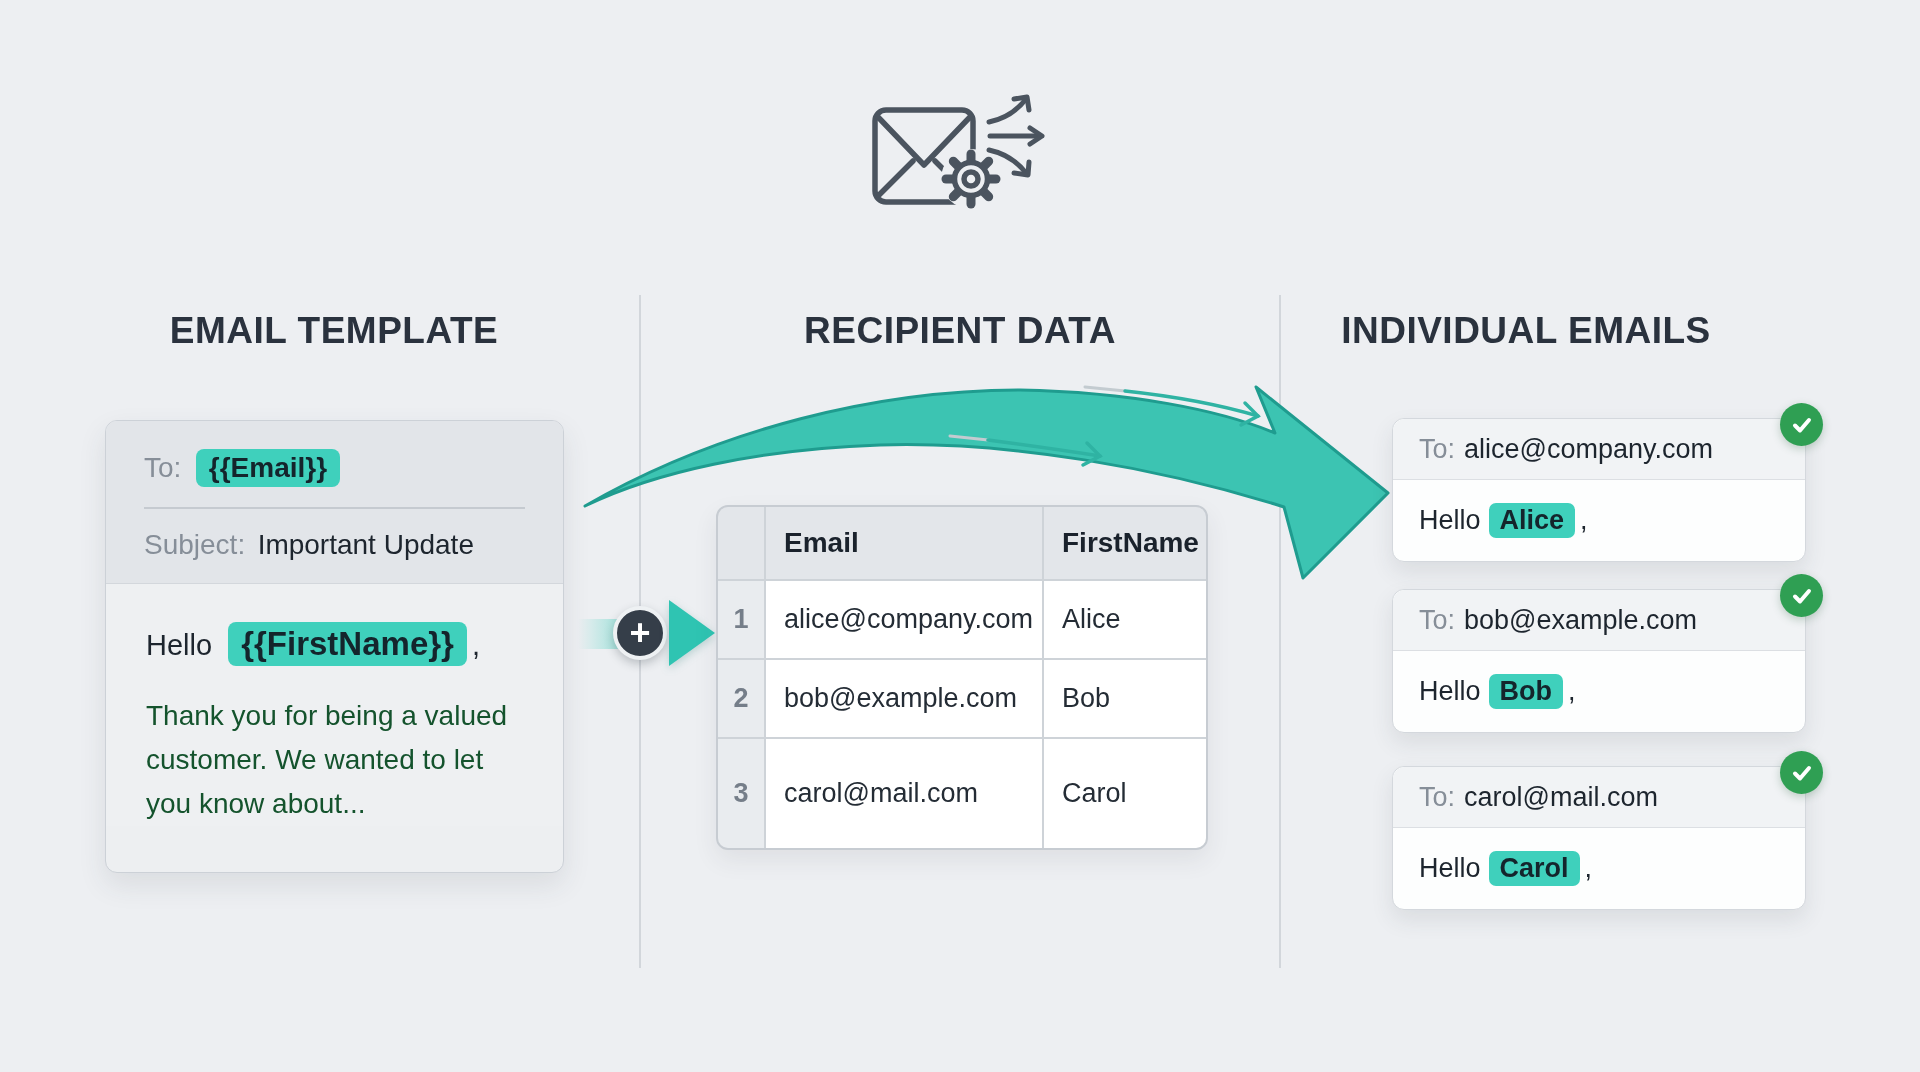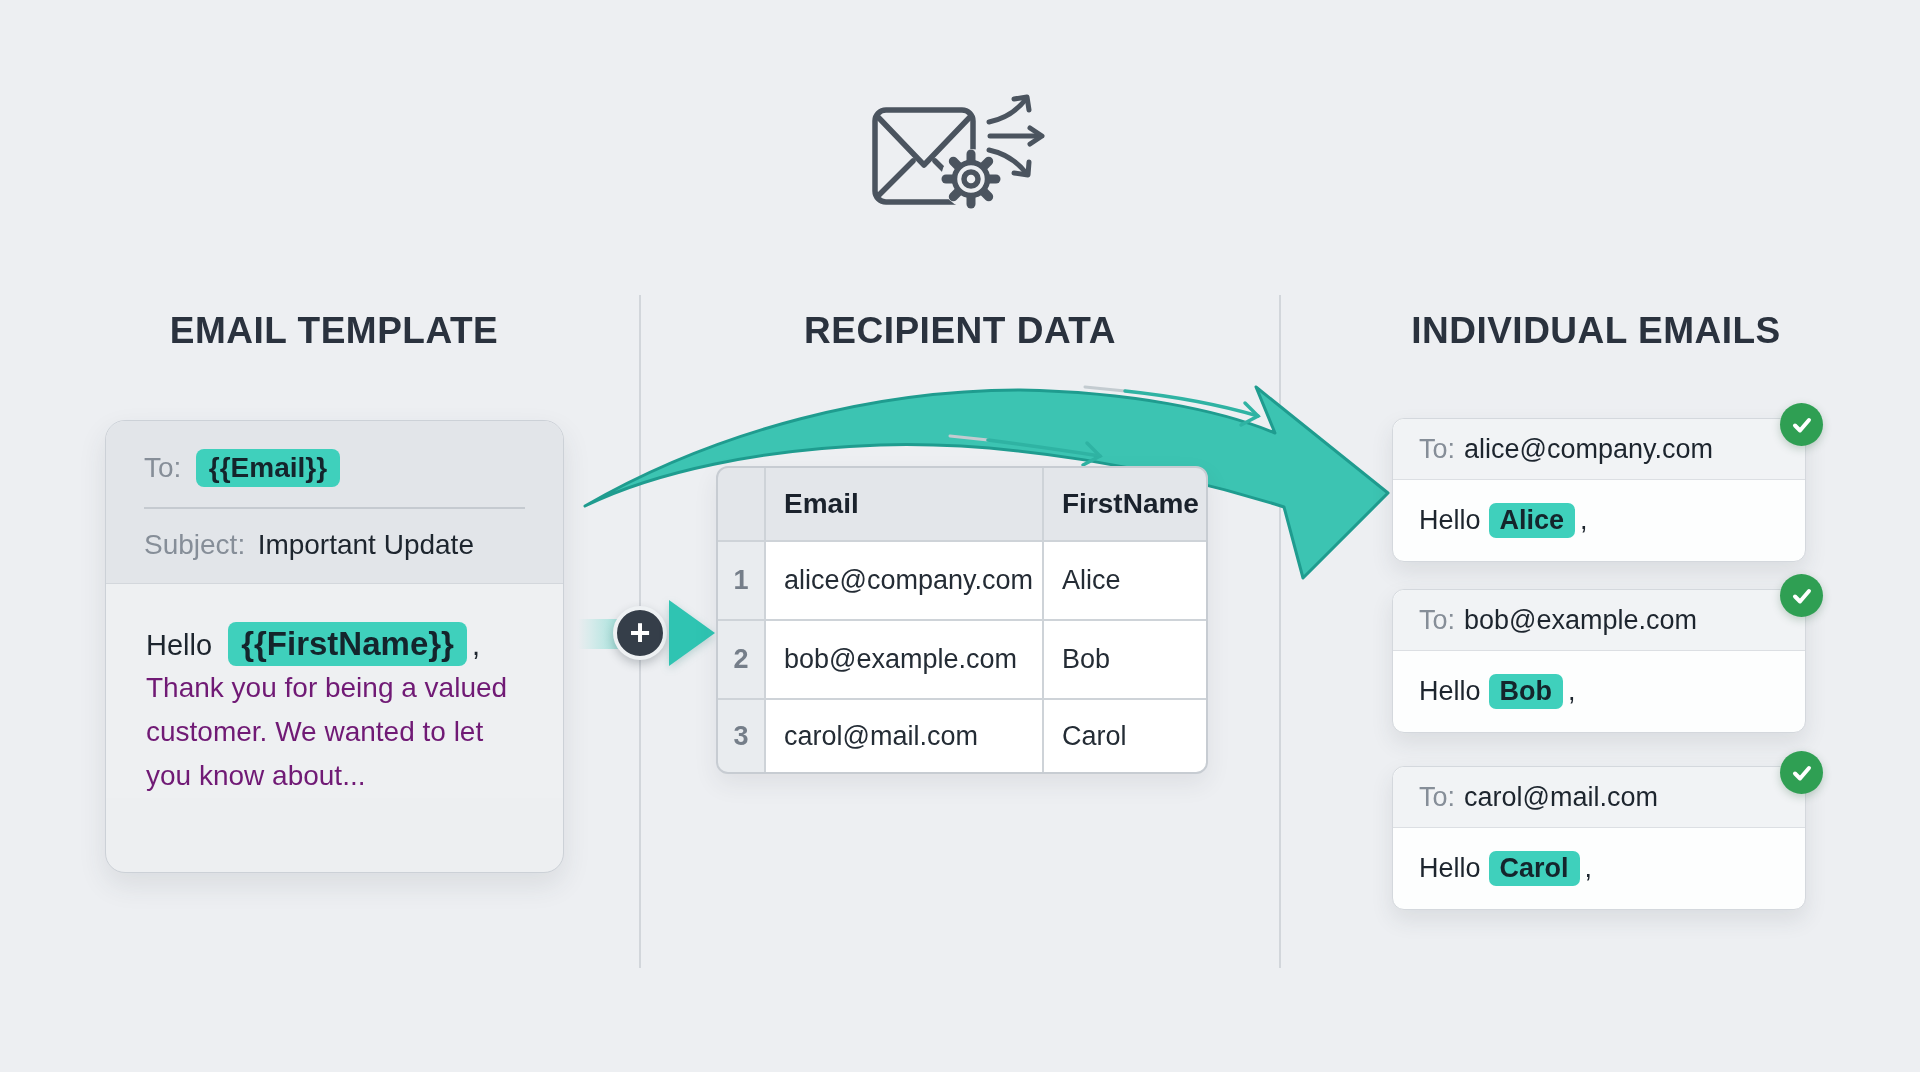--- a/index.html
+++ b/index.html
@@ -34,21 +34,21 @@
     font-weight: 800;
     letter-spacing: 0.5px;
     color: #2a323e;
   }
 
   
   .template-card {
     position: absolute;
     left: 105px; top: 420px;
     width: 459px; height: 453px;
-    border-radius: 20px;
+    border-radius: 12px;
     border: 1px solid #ccd1d7;
     background: #edeff1;
     box-shadow: 0 12px 28px rgba(45,55,70,.10);
     overflow: hidden;
   }
   .template-card .card-head {
     background: #e2e5e9;
     padding: 28px 38px 22px 38px;
     border-bottom: 1px solid #d3d7dc;
   }
@@ -70,24 +70,25 @@
   }
   .subject-value { color: #1d252e; font-size: 28px; margin-left: 8px; }
   .template-card .card-body {
     background: #eef0f2;
     padding: 38px 40px 0 40px;
   }
   .greeting { font-size: 29px; color: #1d252e; }
   .greeting .chip { font-size: 33px; }
   .comma { margin-left: 5px; }
   .body-par {
+    margin-top: 28px;
     width: 385px;
     font-size: 28px;
     line-height: 44px;
-    color: #701a75;
+    color: #14532d;
   }
 
   
   .merge-tail {
     position: absolute;
     left: 578px; top: 619px;
     width: 60px; height: 30px;
     background: linear-gradient(to right, rgba(63,208,188,0), rgba(63,208,188,0.6));
   }
   .merge-plus {
@@ -110,22 +111,22 @@
     width: 0; height: 0;
     border-left: 46px solid #2fc4b2;
     border-top: 33px solid transparent;
     border-bottom: 33px solid transparent;
     filter: drop-shadow(0 3px 4px rgba(30,120,110,.25));
   }
 
   
   .recipient-table {
     position: absolute;
-    left: 716px; top: 466px;
-    width: 492px; height: 308px;
+    left: 716px; top: 505px;
+    width: 492px; height: 345px;
     border: 2px solid #c7ccd2;
     border-radius: 12px;
     overflow: hidden;
     background: #ced3d8;
     display: grid;
     grid-template-columns: 46px 276px 1fr;
     grid-template-rows: 72px 77px 77px 1fr;
     gap: 2px;
     box-shadow: 0 10px 24px rgba(45,55,70,.08);
   }
@@ -228,21 +229,21 @@
           <line x1="983" y1="167" x2="988.7" y2="161.3"></line>
         </g>
         <circle cx="971" cy="179" r="16.5" fill="#edeff2"></circle>
         <circle cx="971" cy="179" r="7" fill="#edeff2"></circle>
       </g>
     </g>
   </svg>
 
   <div class="col-title" style="left:730px; width:460px">RECIPIENT DATA</div>
   <div class="col-title" style="left:104px; width:460px">EMAIL TEMPLATE</div>
-  <div class="col-title" style="left:1366px; width:460px">INDIVIDUAL EMAILS</div>
+  <div class="col-title" style="left:1296px; width:460px">INDIVIDUAL EMAILS</div>
 
   <svg class="deco-svg" width="1920" height="1072" viewBox="0 0 1920 1072">
     <path d="M 585 506
              C 720 428, 880 390, 1020 390
              C 1130 392, 1220 410, 1275 433
              L 1256 387
              L 1388 493
              L 1303 578
              L 1284 507
              C 1160 468, 1010 441, 880 445

